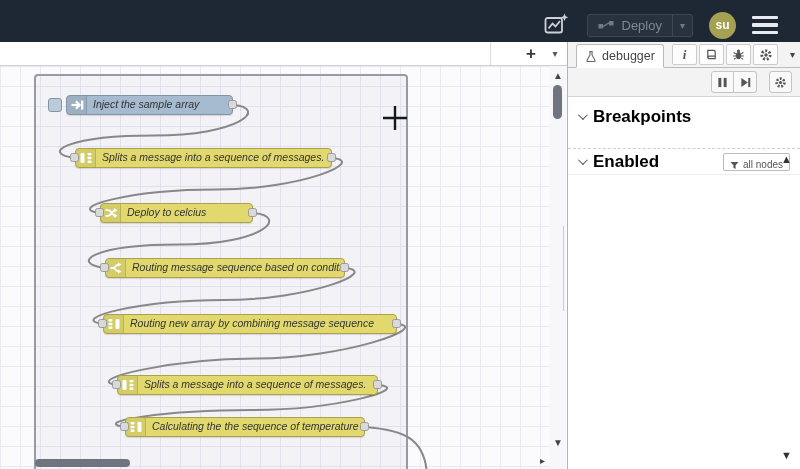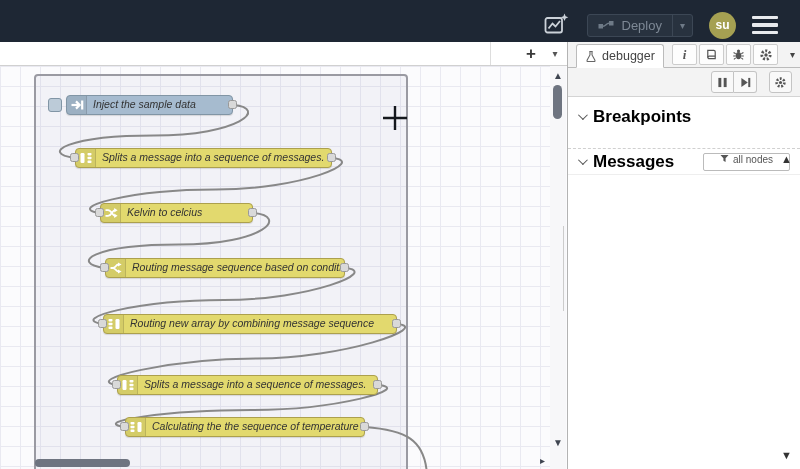--- a/index.html
+++ b/index.html
@@ -57,21 +57,21 @@
   .sb-toolbar-right { margin-left:auto; display:flex; align-items:center; }
   .sq-btn { width:23px; height:22px; background:#f9f9f9; border:1px solid #c4c4c4; display:flex; align-items:center; justify-content:center; cursor:pointer; }
   .sq-btn.first { border-radius:3px 0 0 3px; }
   .sq-btn.last { border-radius:0 3px 3px 0; border-left:none; }
   .sq-btn.gear-solo { border-radius:3px; margin-left:12px; }
   .section-hdr { display:flex; align-items:center; height:25px; padding:0 10px; gap:8px; cursor:pointer; }
   .chev { width:7px; height:7px; border-right:1.6px solid #555; border-bottom:1.6px solid #555; transform:rotate(45deg) translateY(-2px); }
   .section-title { font-size:17px; font-weight:bold; color:#000000; }
   .section-body { height:19px; }
   .divider { border-top:1px dashed #d0d0d0; }
-  .filter-btn { margin-left:auto; height:18px; background:#fff; border:1px solid #bbb; border-radius:2px; display:flex; align-items:flex-start; gap:4px; padding:0 16px; font-size:10px; color:#555; cursor:pointer; }
+  .filter-btn { margin-left:auto; height:18px; background:#fff; border:1px solid #bbb; border-radius:2px; display:flex; align-items:flex-end; gap:4px; padding:0 6px; font-size:10px; color:#555; cursor:pointer; }
   .sb-scroll-up { position:absolute; right:8px; top:56px; font-size:11px; color:#333; cursor:pointer; }
   .sb-scroll-down { position:absolute; right:8px; bottom:8px; font-size:11px; color:#333; cursor:pointer; }
 
   svg { display:block; }
 </style>
 </head>
 <body>
 
 <div id="app">
 
@@ -135,21 +135,21 @@
     <div id="nodes-layer">
         <div class="inject-btn" style="left: 48px; top: 32px;"></div>
         <div class="node" style="left: 66px; top: 29px; width: 167px; background: rgb(166, 187, 207); border-color: rgb(129, 149, 165);">
           <div class="node-iconstrip">
             <svg width="14" height="14" viewBox="0 0 14 14">
               <path d="M1.5 7h7" stroke="#fff" stroke-width="2.2"></path>
               <path d="M6 3.4 9.6 7 6 10.6" fill="none" stroke="#fff" stroke-width="2.2"></path>
               <path d="M12.2 2.5v9" stroke="#fff" stroke-width="2.2"></path>
             </svg>
           </div>
-          <div class="node-label">Inject the sample data</div>
+          <div class="node-label">Inject the sample array</div>
         </div>
         <div class="port" style="left: 228px; top: 34px;"></div>
         <div class="node" style="left: 75px; top: 82px; width: 257px; background: rgb(226, 217, 110); border-color: rgb(172, 160, 77);">
           <div class="node-iconstrip">
             <svg width="14" height="14" viewBox="0 0 14 14">
               <rect x="1.5" y="2" width="4" height="10" rx="1.2" fill="#fff"></rect>
               <rect x="8.5" y="2" width="4" height="2.4" rx="0.8" fill="#fff"></rect>
               <rect x="8.5" y="5.8" width="4" height="2.4" rx="0.8" fill="#fff"></rect>
               <rect x="8.5" y="9.6" width="4" height="2.4" rx="0.8" fill="#fff"></rect>
             </svg>
@@ -160,21 +160,21 @@
         <div class="port" style="left: 327px; top: 87px;"></div>
         <div class="node" style="left: 100px; top: 137px; width: 153px; background: rgb(226, 217, 110); border-color: rgb(172, 160, 77);">
           <div class="node-iconstrip">
             <svg width="14" height="14" viewBox="0 0 14 14">
               <path d="M1.5 4.2h2.5c4 0 4 5.6 7 5.6" fill="none" stroke="#fff" stroke-width="1.8"></path>
               <path d="M1.5 9.8h2.5c4 0 4-5.6 7-5.6" fill="none" stroke="#fff" stroke-width="1.8"></path>
               <path d="M10.2 1.9 13.6 4.2 10.2 6.5z" fill="#fff"></path>
               <path d="M10.2 7.5 13.6 9.8 10.2 12.1z" fill="#fff"></path>
             </svg>
           </div>
-          <div class="node-label">Kelvin to celcius</div>
+          <div class="node-label">Deploy to celcius</div>
         </div>
         <div class="port" style="left: 95px; top: 142px;"></div>
         <div class="port" style="left: 248px; top: 142px;"></div>
         <div class="node" style="left: 105px; top: 192px; width: 240px; background: rgb(226, 217, 110); border-color: rgb(172, 160, 77);">
           <div class="node-iconstrip">
             <svg width="14" height="14" viewBox="0 0 14 14">
               <path d="M1.5 7h2.2c3.3 0 2.8-3.5 5.8-3.5M3.7 7c3.3 0 2.8 3.5 5.8 3.5" fill="none" stroke="#fff" stroke-width="1.8"></path>
               <path d="M9 1.6 12.6 3.5 9 5.4z" fill="#fff"></path>
               <path d="M9 8.6 12.6 10.5 9 12.4z" fill="#fff"></path>
             </svg>
@@ -298,21 +298,21 @@
     <div style="position:absolute; left:0; top:55px; right:0; bottom:0; background:#fff;">
       <div style="padding-top:7px;">
         <div class="section-hdr">
           <span class="chev"></span>
           <span class="section-title">Breakpoints</span>
         </div>
         <div class="section-body"></div>
         <div class="divider"></div>
         <div class="section-hdr">
           <span class="chev"></span>
-          <span class="section-title">Messages</span>
+          <span class="section-title">Enabled</span>
           <div class="filter-btn">
             <svg width="9" height="9" viewBox="0 0 10 10">
               <path d="M0.5 1h9L6.2 4.8V9L3.8 7.4V4.8z" fill="#555"></path>
             </svg>
             <span>all nodes</span>
           </div>
         </div>
         <div style="border-top:1px solid #eee;"></div>
       </div>
       <div class="sb-scroll-up">▲</div>

